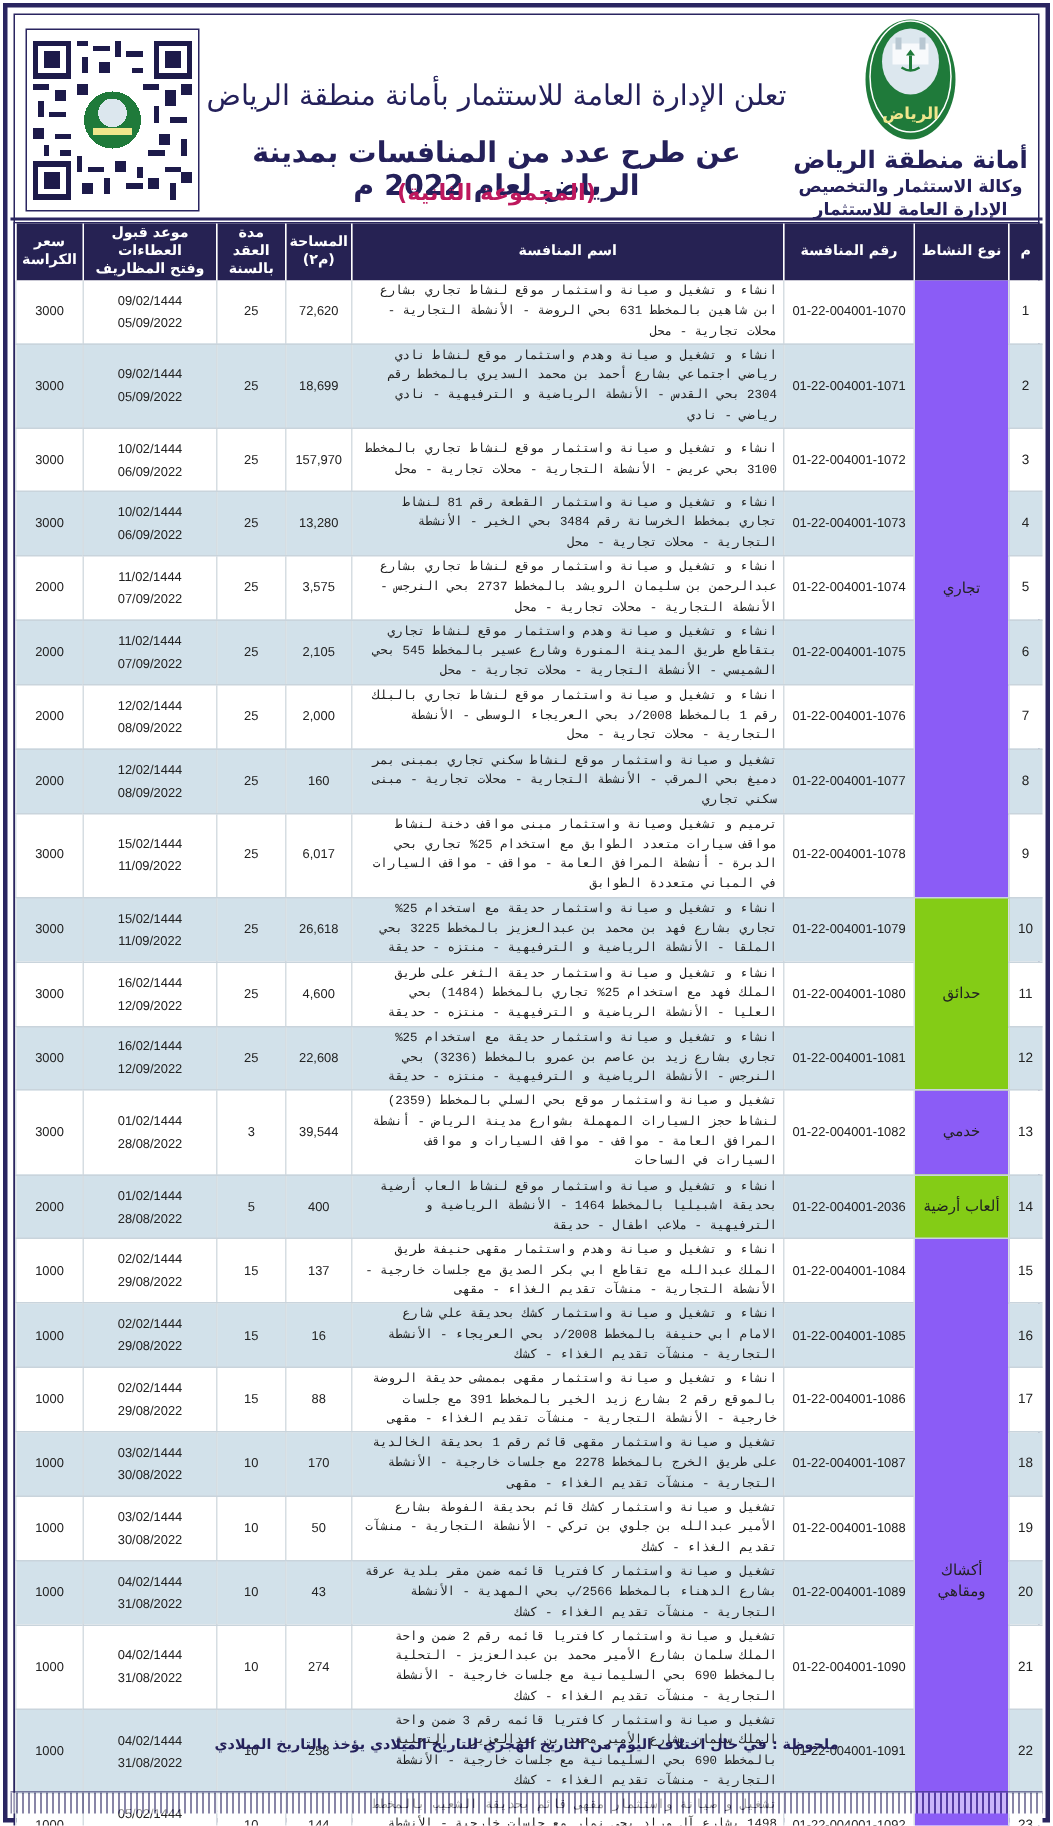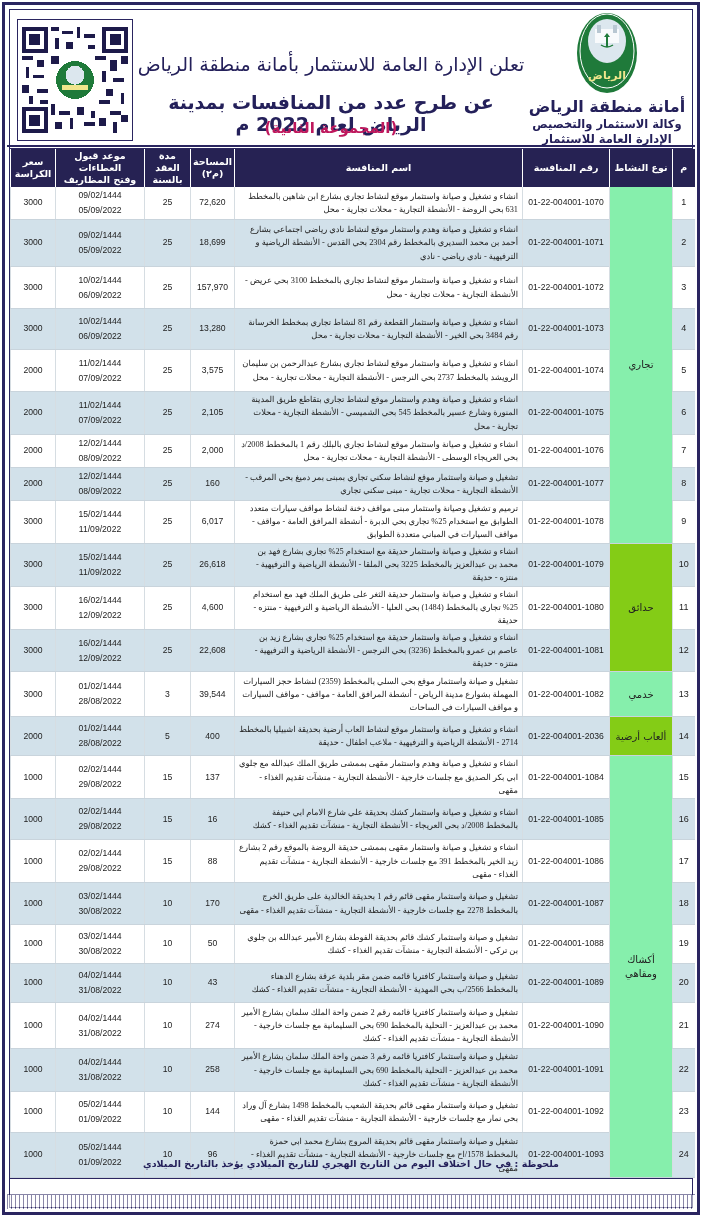--- a/index.html
+++ b/index.html
@@ -39,22 +39,22 @@
     height: 28px; padding: 1px 2px; line-height: 12px; text-align: center;
     border-left: 1px solid #ffffff;
   }
   td {
     font-size: 8.6px; line-height: 13.5px; padding: 1px 4px; text-align: center;
     border-bottom: 1px solid #c9d4dc; border-left: 1px solid #d6dde2; vertical-align: middle;
     font-family: "Liberation Sans", sans-serif; color: #222;
   }
   tr.alt td.rowc { background: #d2e1ea; }
   tr td.rowc { background: #ffffff; }
-  td.name { text-align: right; font-family: Liberation Serif, serif; font-size: 8.3px; line-height: 13.3px; }
-  td.type { background: #86efac; font-size: 10px; font-family: "DejaVu Sans", sans-serif; border-bottom: 1px solid #c9d4dc; }
+  td.name { text-align: right; font-family: Liberation Mono, monospace; font-size: 8.3px; line-height: 13.3px; }
+  td.type { background: #8b5cf6; font-size: 10px; font-family: "DejaVu Sans", sans-serif; border-bottom: 1px solid #c9d4dc; }
   td.type.alt { background: #84cc16; }
   td.num { font-size: 9px; }
   .dates span { display: block; line-height: 15px; }
 
   
   .notes { position: absolute; left: 7px; right: 7px; top: 1156px; direction: rtl; text-align: center; color: #24205a; font-weight: bold; font-size: 9.5px; }
   .note1 { position: absolute; top: 2px; left: 0; right: 0; }
   .note2 { position: absolute; top: 22px; left: 0; right: 0; margin-top: 42px; }
   .stripes {
     position: absolute; left: 7px; right: 7px; top: 1194px; height: 15px;
@@ -335,34 +335,34 @@
           <td class="rowc dates">
             <span>01/02/1444</span>
             <span>28/08/2022</span>
           </td>
           <td class="rowc">3000</td>
         </tr>
         <tr class="alt" style="height: 39px;">
           <td class="rowc num">14</td>
           <td class="type alt" rowspan="1">ألعاب أرضية</td>
           <td class="rowc">01-22-004001-2036</td>
-          <td class="rowc name">انشاء و تشغيل و صيانة واستثمار موقع لنشاط العاب أرضية بحديقة اشبيليا بالمخطط 2714 - الأنشطة الرياضية و الترفيهية - ملاعب اطفال - حديقة</td>
+          <td class="rowc name">انشاء و تشغيل و صيانة واستثمار موقع لنشاط العاب أرضية بحديقة اشبيليا بالمخطط 1464 - الأنشطة الرياضية و الترفيهية - ملاعب اطفال - حديقة</td>
           <td class="rowc">400</td>
           <td class="rowc">5</td>
           <td class="rowc dates">
             <span>01/02/1444</span>
             <span>28/08/2022</span>
           </td>
           <td class="rowc">2000</td>
         </tr>
         <tr style="height: 42px;">
           <td class="rowc num">15</td>
           <td class="type" rowspan="10">أكشاك ومقاهي</td>
           <td class="rowc">01-22-004001-1084</td>
-          <td class="rowc name">انشاء و تشغيل و صيانة وهدم واستثمار مقهى بممشى طريق الملك عبدالله مع جلوي ابي بكر الصديق مع جلسات خارجية - الأنشطة التجارية - منشآت تقديم الغذاء - مقهى</td>
+          <td class="rowc name">انشاء و تشغيل و صيانة وهدم واستثمار مقهى حنيفة طريق الملك عبدالله مع تقاطع ابي بكر الصديق مع جلسات خارجية - الأنشطة التجارية - منشآت تقديم الغذاء - مقهى</td>
           <td class="rowc">137</td>
           <td class="rowc">15</td>
           <td class="rowc dates">
             <span>02/02/1444</span>
             <span>29/08/2022</span>
           </td>
           <td class="rowc">1000</td>
         </tr>
         <tr class="alt" style="height: 41px;">
           <td class="rowc num">16</td>

